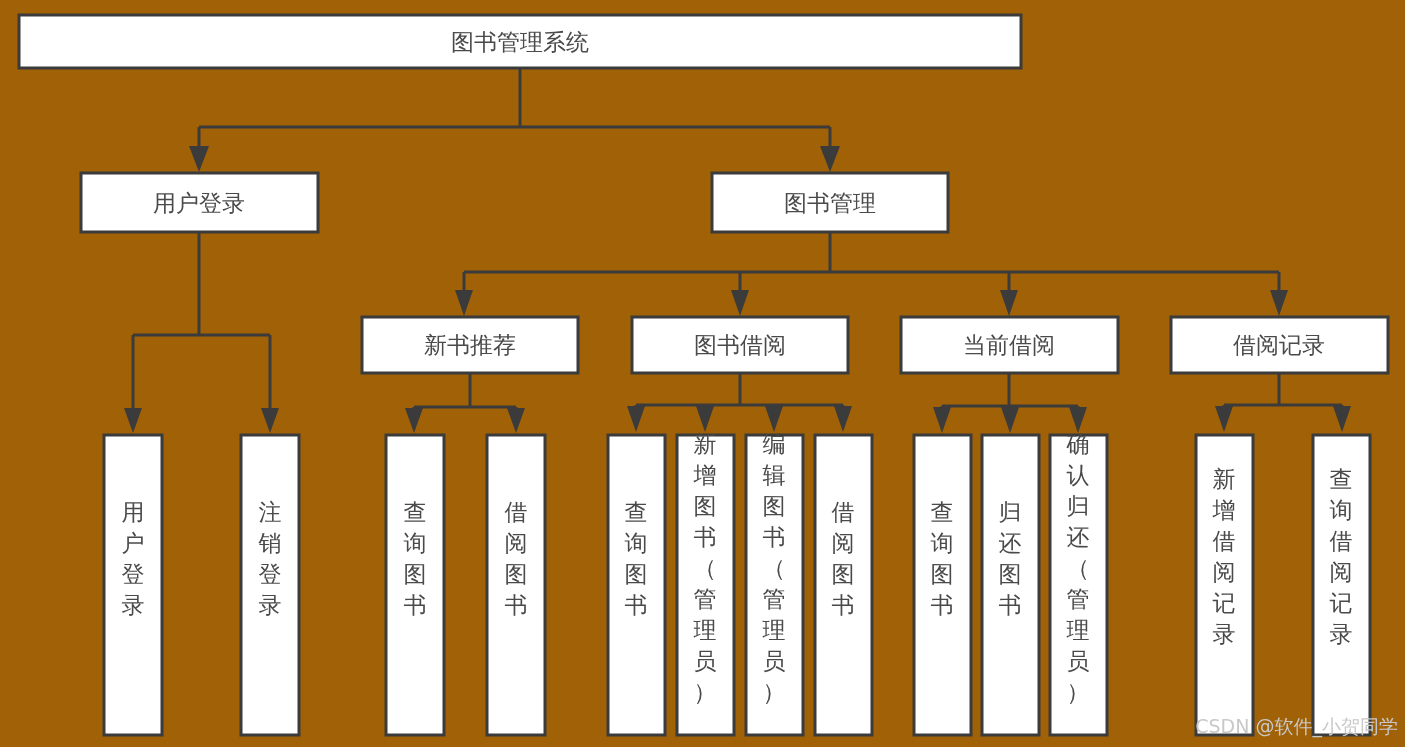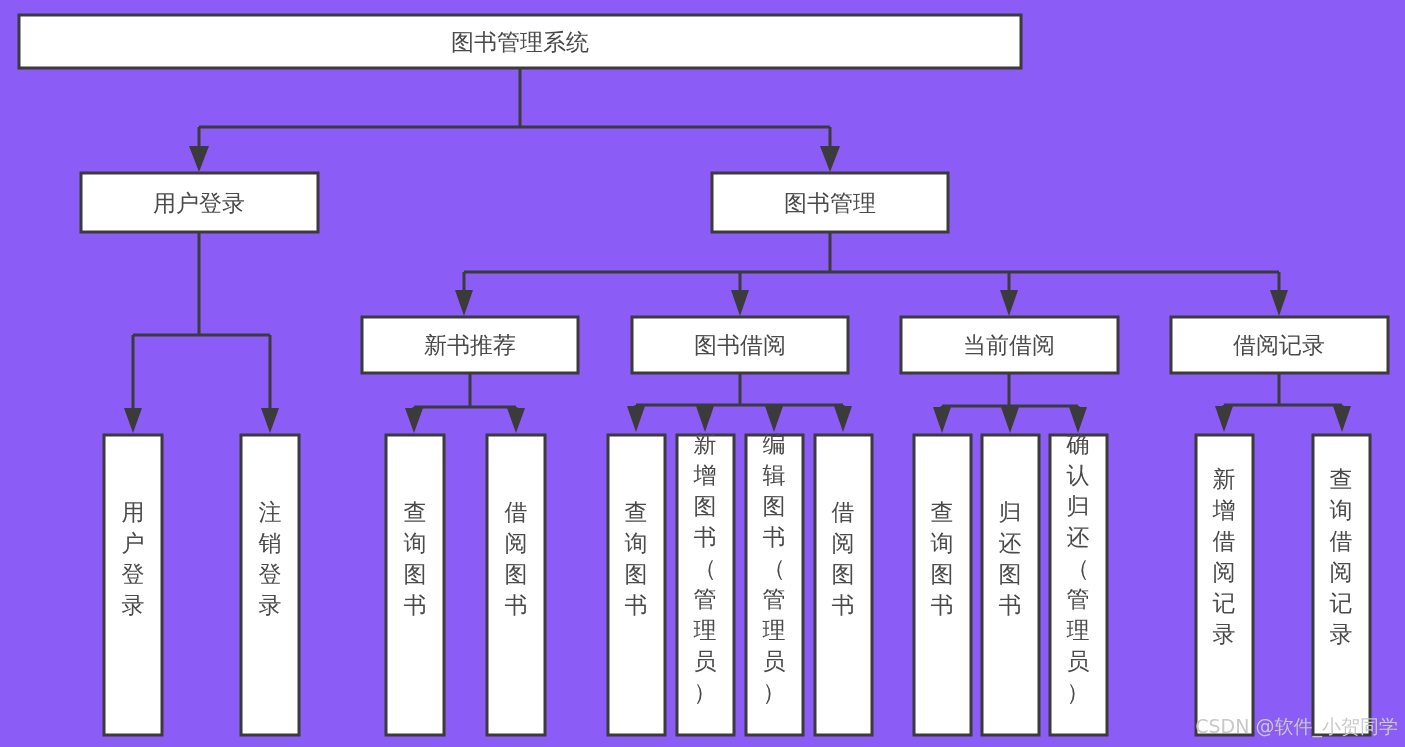--- a/index.html
+++ b/index.html
@@ -11,21 +11,21 @@
   body {
     width: 1405px;
     height: 747px;
     font-family: "DejaVu Sans", "Liberation Sans", sans-serif;
     overflow: hidden;
   }
   #diagram-root {
     position: relative;
     width: 1405px;
     height: 747px;
-    background: #8b5cf6;
+    background: #a16207;
   }
   svg#flowchart {
     display: block;
     width: 1405px;
     height: 747px;
   }
   .node-box {
     fill: #ffffff;
     stroke: #3b3b3b;
     stroke-width: 3;

